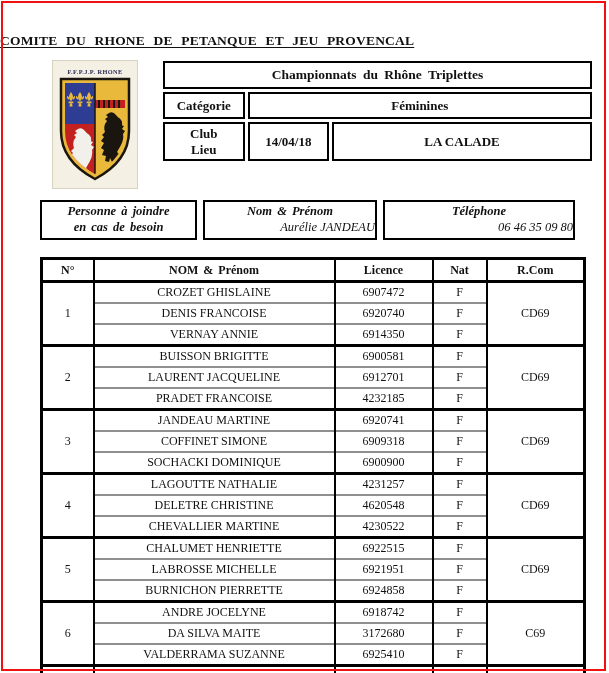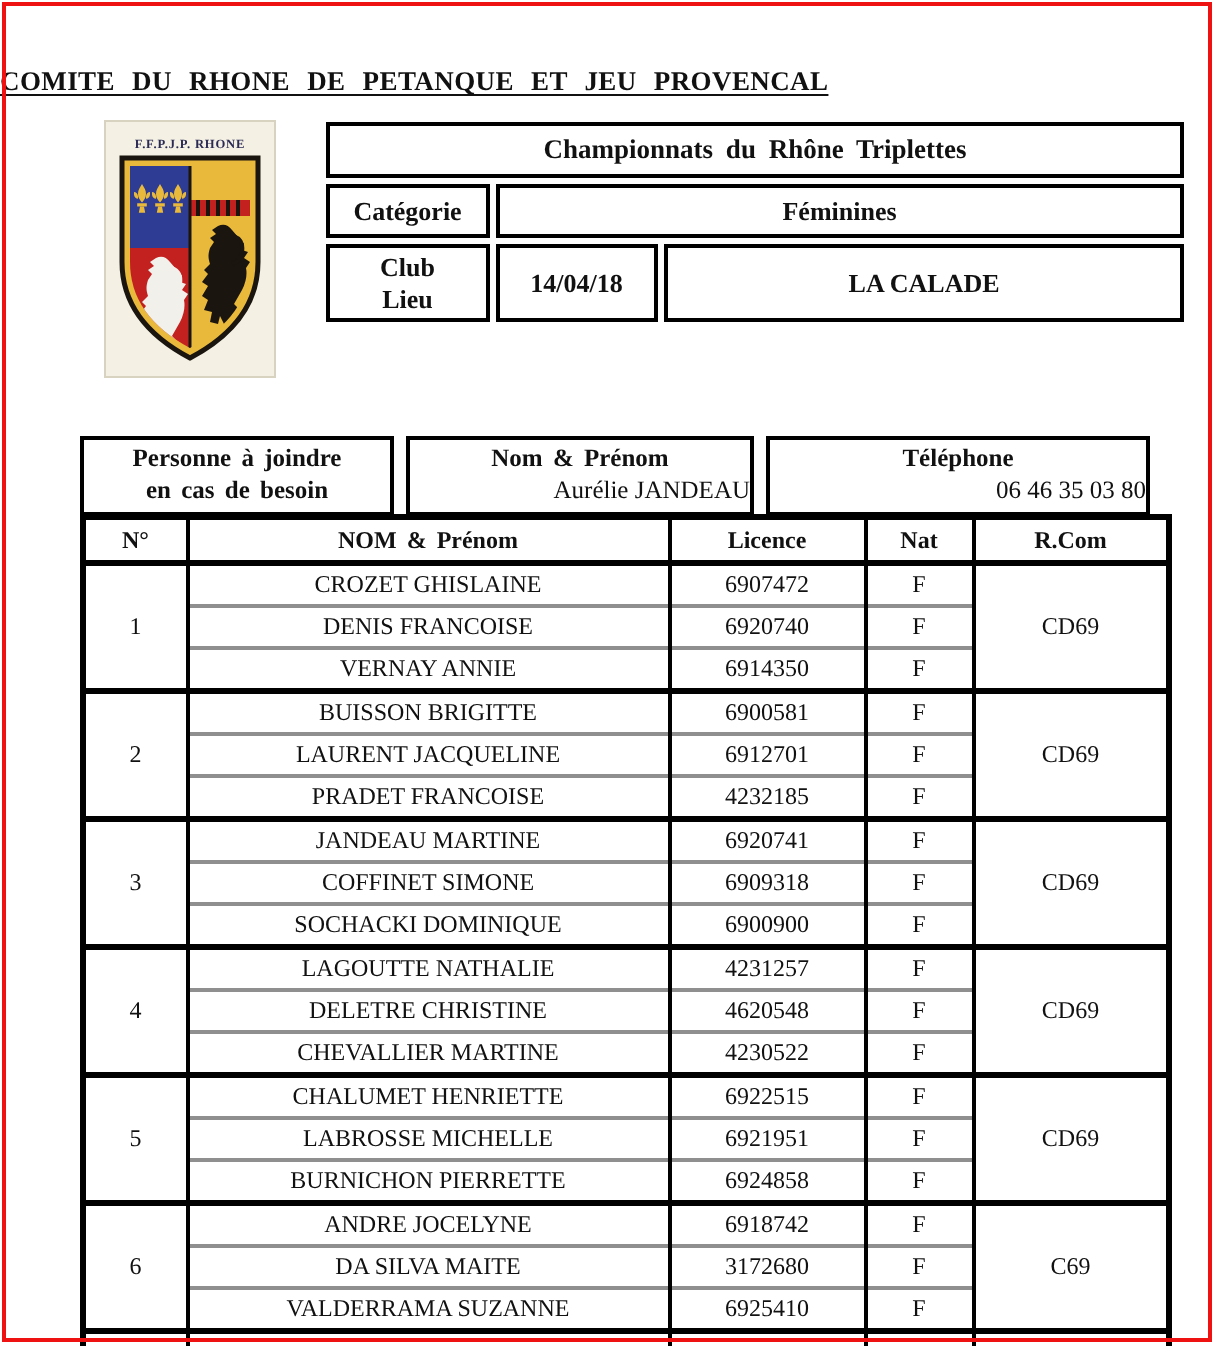--- a/index.html
+++ b/index.html
@@ -16,21 +16,21 @@
   
   .header-table{position:absolute;left:160px;top:58px;width:435px;
       border-collapse:separate;border-spacing:3px;table-layout:fixed;}
   .header-table td{border:2px solid #000;text-align:center;vertical-align:middle;
       font-weight:bold;font-size:13px;line-height:1.2;padding:1px 2px;background:#fff;}
   .header-table .ht-title{font-size:13.5px;word-spacing:3px;height:22px;}
   .header-table .row2 td{height:21px;}
   .header-table .row3 td{height:33px;}
   .header-table .row4 td{height:33px;}
   
-  .contact{position:absolute;left:40px;top:218px;width:535px;display:flex;gap:6px;}
+  .contact{position:absolute;left:40px;top:200px;width:535px;display:flex;gap:6px;font-style:italic;}
   .contact .cbox{border:2.5px solid #000;background:#fff;text-align:center;
       padding:2px 0 3px 0;box-sizing:border-box;}
   .contact .cbox .chead{font-weight:bold;font-size:12.5px;line-height:1.25;word-spacing:2px;}
   .contact .cbox .cval{font-size:12.5px;line-height:1.25;text-align:right;}
   .c1{width:157px;} .c2{width:174px;} .c3{width:192px;}
   
   .roster{position:absolute;left:40px;top:257px;width:543px;
       border-collapse:collapse;table-layout:fixed;border:3px solid #000;}
   .roster td{border-left:2px solid #000;text-align:center;vertical-align:middle;
       font-size:12px;height:19px;padding:0;line-height:1.05;overflow:hidden;}
@@ -123,21 +123,21 @@
     <div class="cbox c1">
       <div class="chead">Personne  à  joindre</div>
       <div class="chead">en  cas  de  besoin</div>
     </div>
     <div class="cbox c2">
       <div class="chead">Nom  &amp;  Prénom</div>
       <div class="cval">Aurélie JANDEAU</div>
     </div>
     <div class="cbox c3">
       <div class="chead">Téléphone</div>
-      <div class="cval">06 46 35 03 80</div>
+      <div class="cval">06 46 35 09 80</div>
     </div>
   </div>
 
   <table class="roster">
     <colgroup>
       <col style="width:52px">
         <col style="width:241px">
         <col style="width:98px">
       <col style="width:54px">
         <col style="width:98px">

